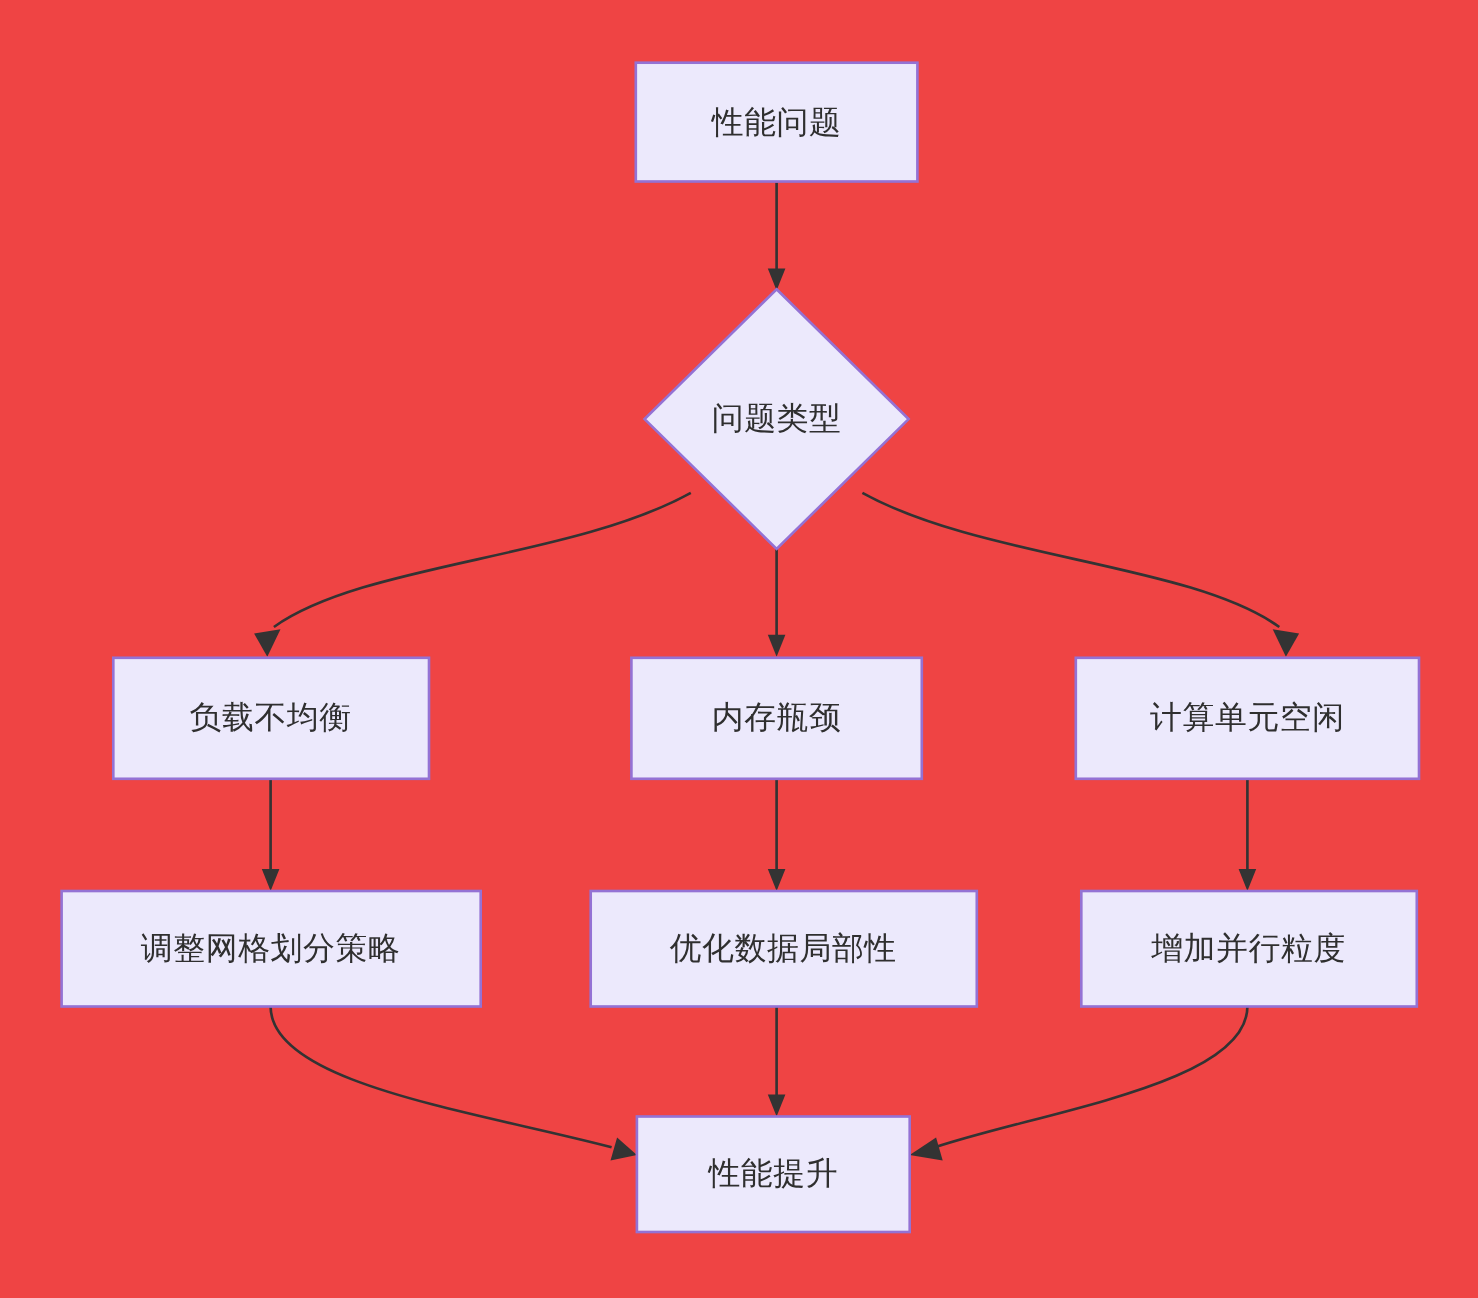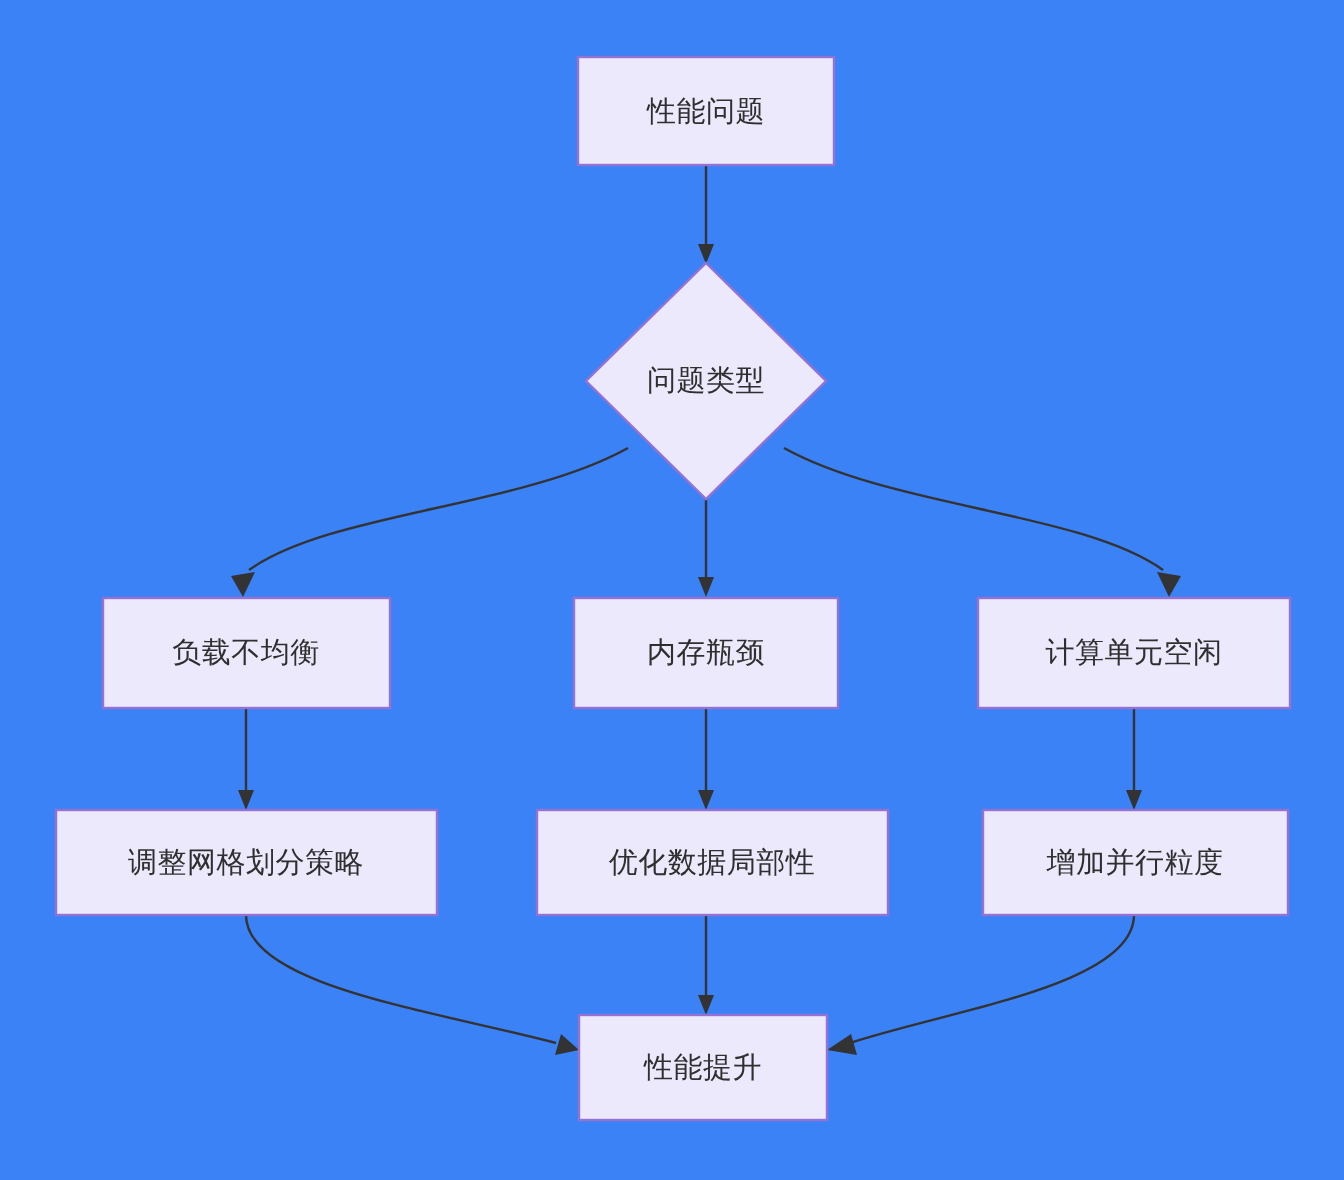--- a/index.html
+++ b/index.html
@@ -10,21 +10,21 @@
   body {
     width: 1344px;
     height: 1180px;
     overflow: hidden;
     font-family: "Liberation Sans", "DejaVu Sans", sans-serif;
   }
   #flowchart-root {
     position: relative;
     width: 1344px;
     height: 1180px;
-    background: #3b82f6;
+    background: #ef4444;
     text-decoration: underline;
   }
   svg.diagram {
     display: block;
     width: 1344px;
     height: 1180px;
   }
   .node-shape {
     fill: #ece9fc;
     stroke: #9472d4;

